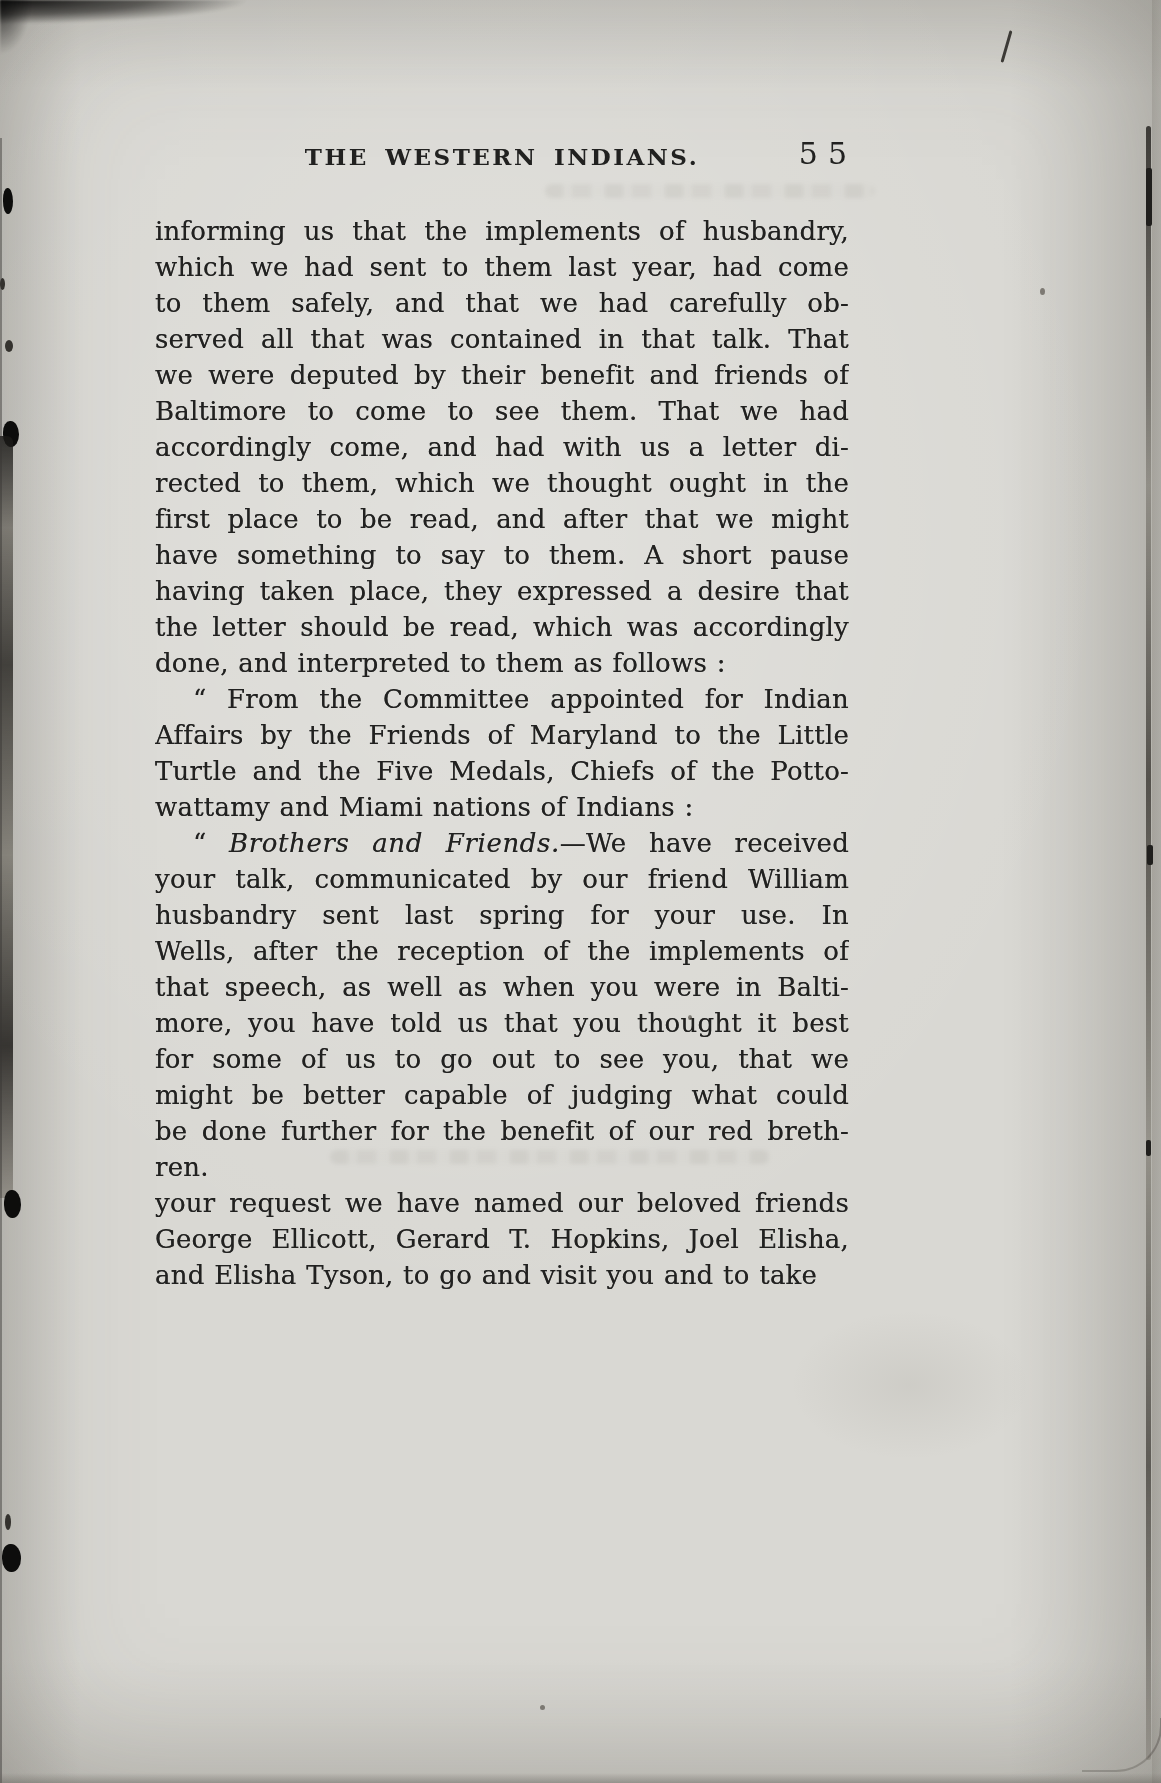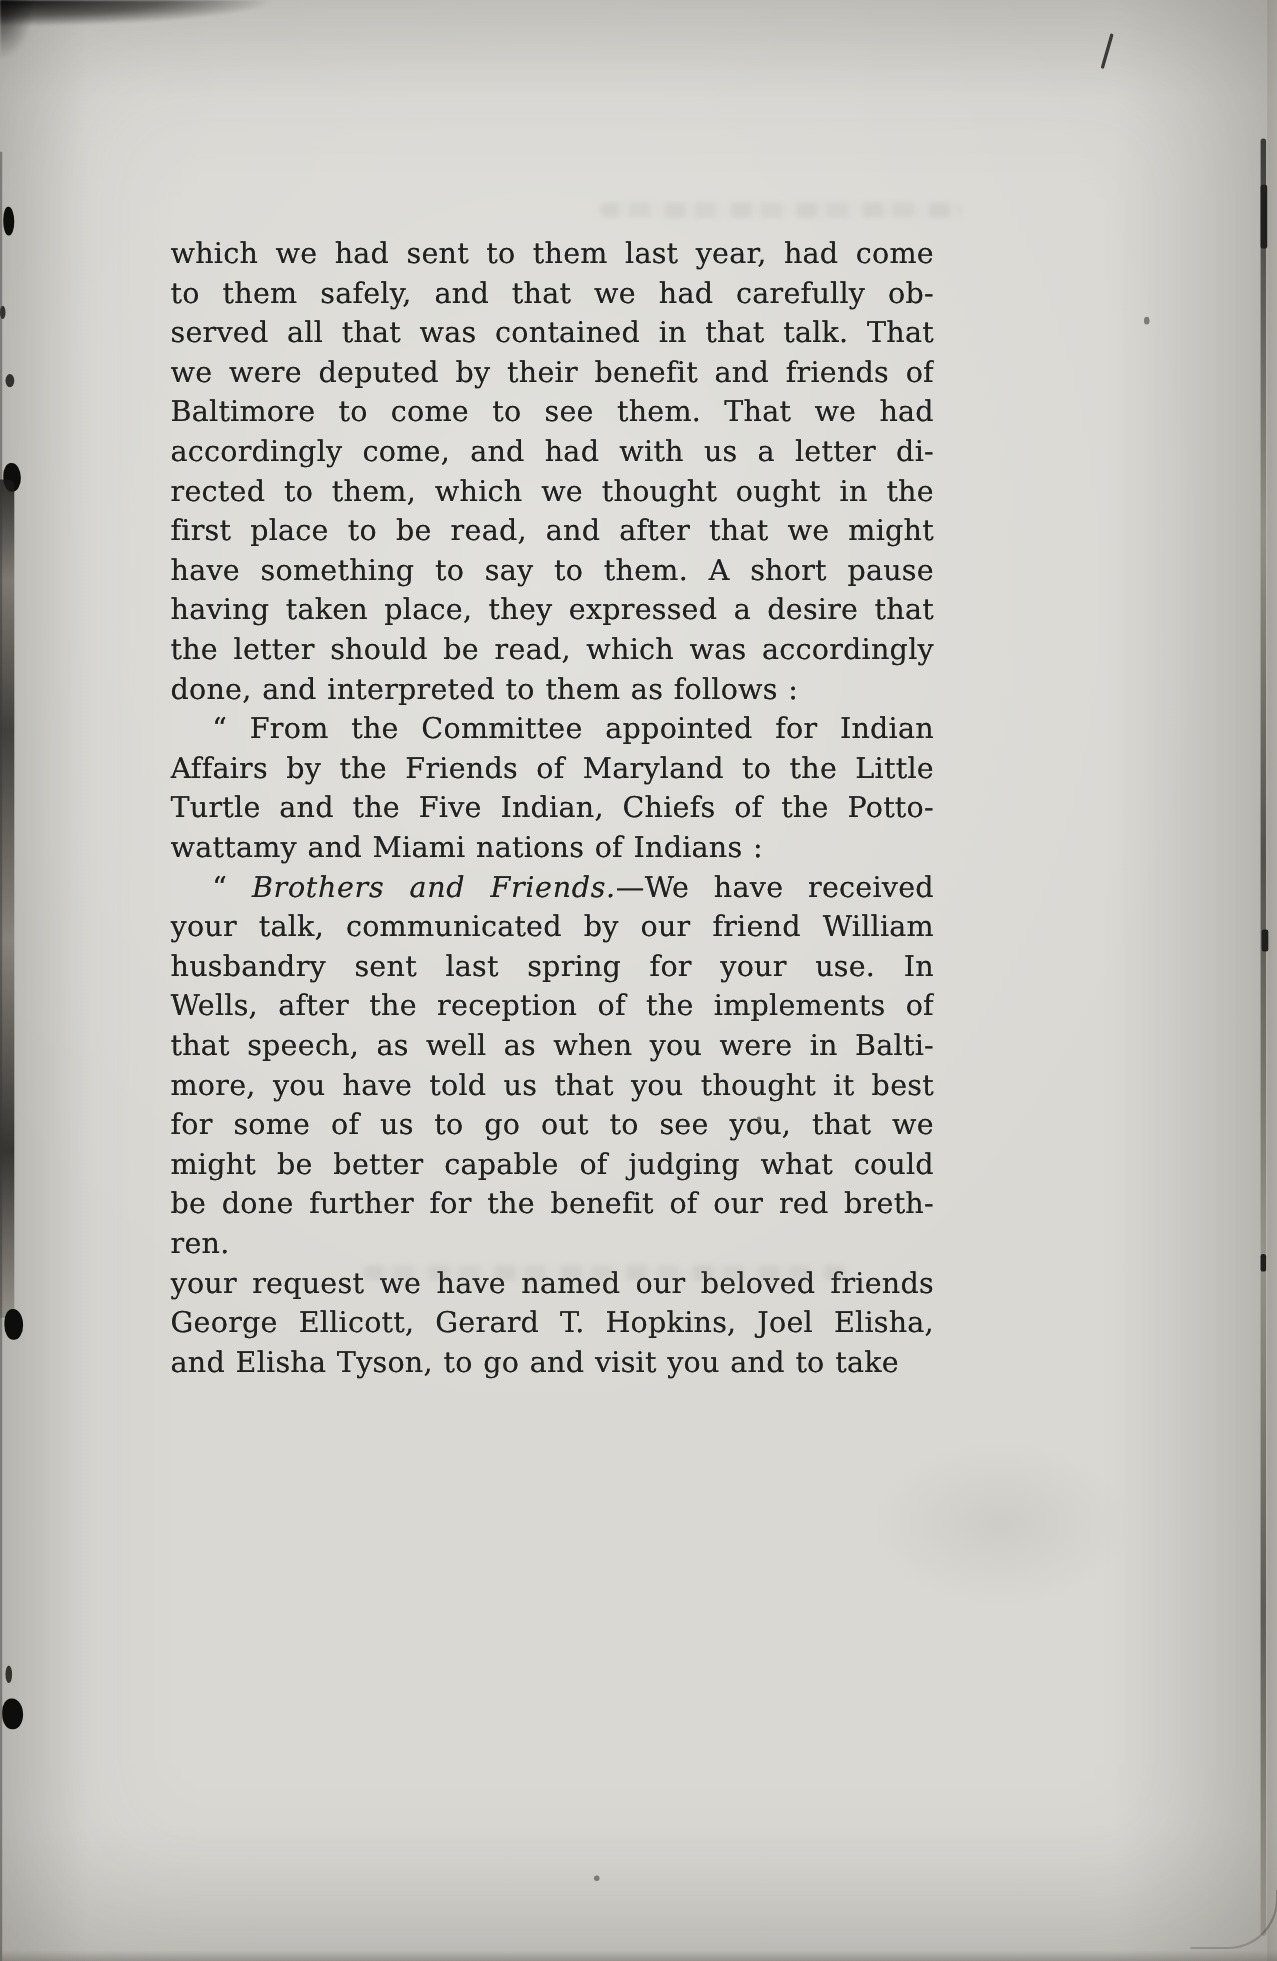--- a/index.html
+++ b/index.html
@@ -112,37 +112,42 @@
   }
   .speck { background: #5a564f; border-radius: 50%; opacity: 0.7; }
 </style>
 </head>
 <body>
 
 <div class="page">
 
   <div class="vignette"></div>
 
+  <div class="header">
+    <div class="htitle">THE WESTERN INDIANS.</div>
+    <div class="pagenum">55</div>
+  </div>
 
   <div class="body-text">
+      <div class="line">informing us that the implements of husbandry,</div>
       <div class="line">which we had sent to them last year, had come</div>
       <div class="line">to them safely, and that we had carefully ob-</div>
       <div class="line">served all that was contained in that talk. That</div>
       <div class="line">we were deputed by their benefit and friends of</div>
       <div class="line">Baltimore to come to see them. That we had</div>
       <div class="line">accordingly come, and had with us a letter di-</div>
       <div class="line">rected to them, which we thought ought in the</div>
       <div class="line">first place to be read, and after that we might</div>
       <div class="line">have something to say to them. A short pause</div>
       <div class="line">having taken place, they expressed a desire that</div>
       <div class="line">the letter should be read, which was accordingly</div>
       <div class="line end">done, and interpreted to them as follows :</div>
       <div class="line indent">“ From the Committee appointed for Indian</div>
       <div class="line">Affairs by the Friends of Maryland to the Little</div>
-      <div class="line">Turtle and the Five Indian, Chiefs of the Potto-</div>
+      <div class="line">Turtle and the Five Medals, Chiefs of the Potto-</div>
       <div class="line end">wattamy and Miami nations of Indians :</div>
       <div class="line indent"><span>“ </span><em>Brothers and Friends.</em><span>—We have received</span></div>
       <div class="line">your talk, communicated by our friend William</div>
       <div class="line">husbandry sent last spring for your use. In</div>
       <div class="line">Wells, after the reception of the implements of</div>
       <div class="line">that speech, as well as when you were in Balti-</div>
       <div class="line">more, you have told us that you thought it best</div>
       <div class="line">for some of us to go out to see you, that we</div>
       <div class="line">might be better capable of judging what could</div>
       <div class="line">be done further for the benefit of our red breth-</div>

